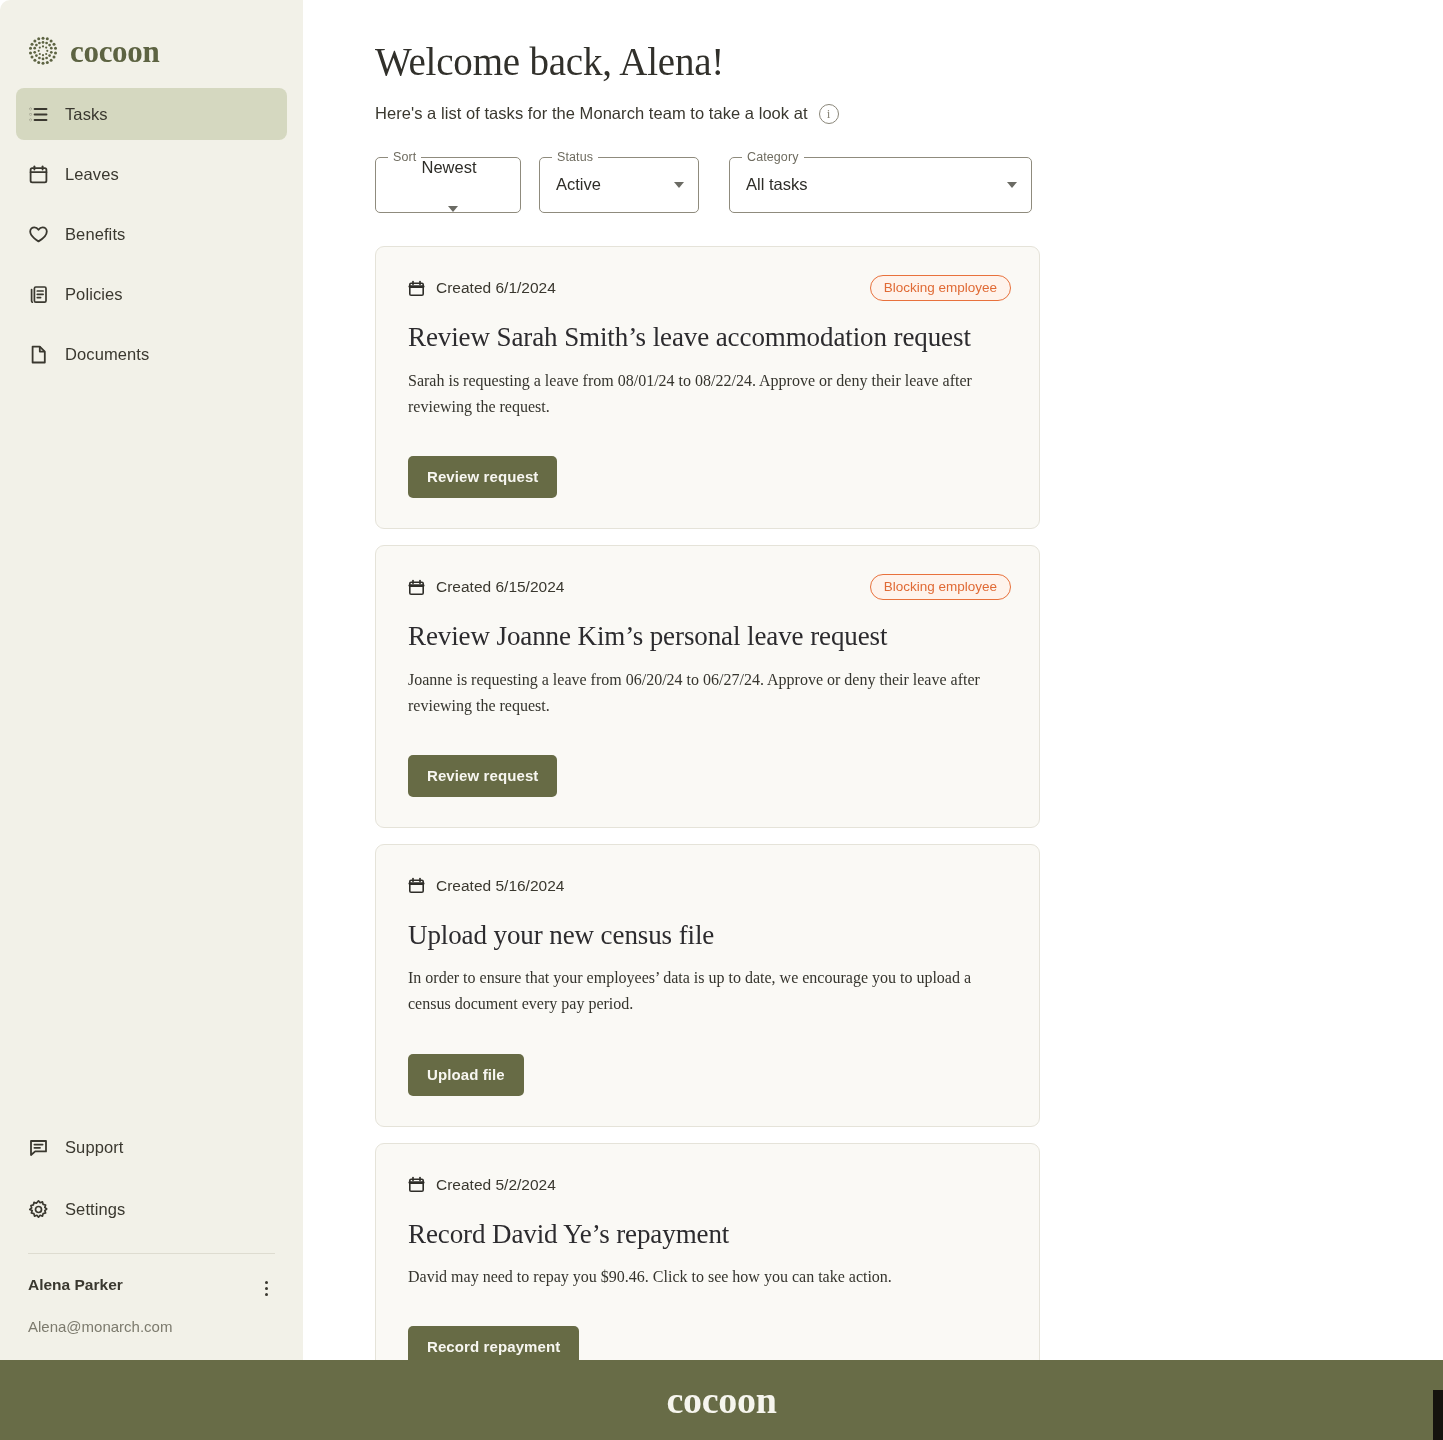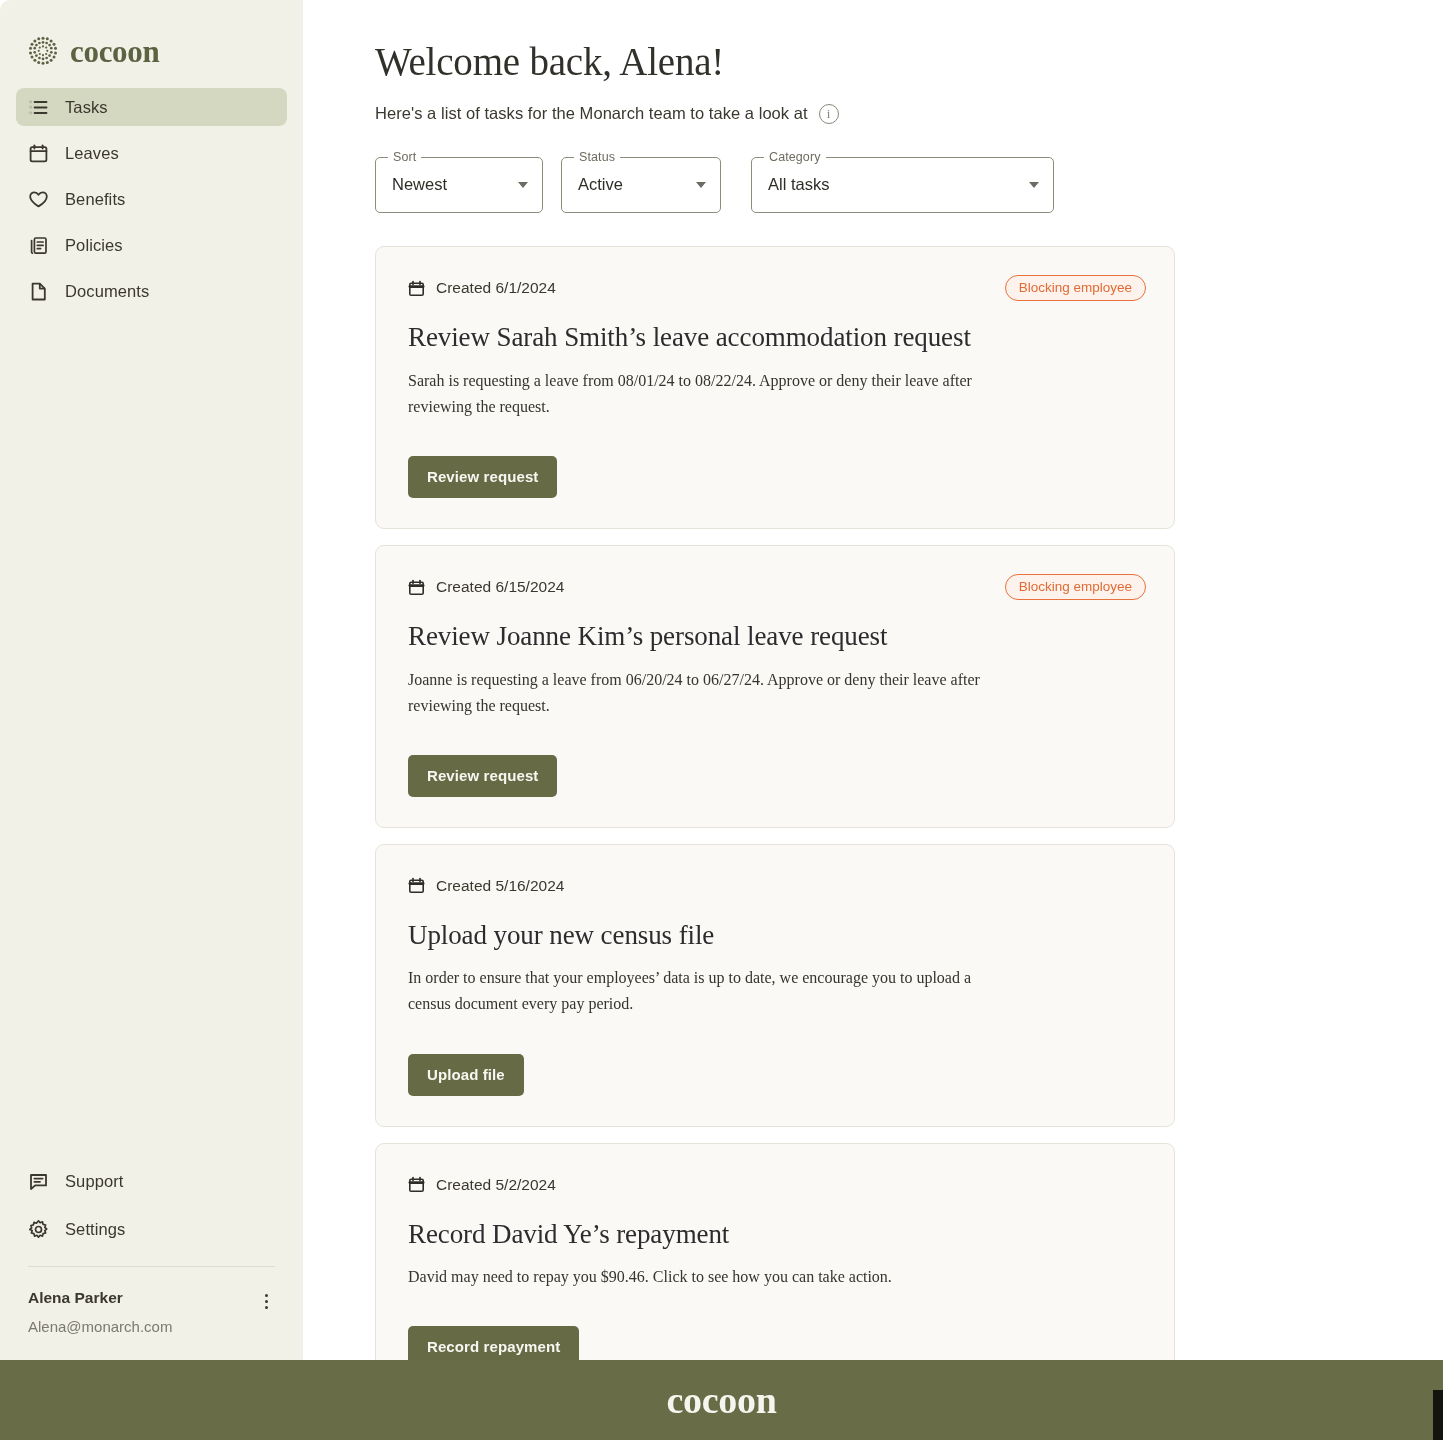--- a/index.html
+++ b/index.html
@@ -45,21 +45,21 @@
     color: #5D6342;
     letter-spacing: -0.3px;
     line-height: 1;
   }
 
   .nav { margin-top: 16px; padding: 0 16px; }
   .nav-item {
     display: flex;
     align-items: center;
     gap: 16px;
-    height: 38px;
+    height: 52px;
     padding: 0 12px;
     border-radius: 8px;
     cursor: pointer;
     margin-bottom: 8px;
   }
   .nav-item.active { background: #D5D8C0; }
   .nav-icon {
     width: 21px; height: 21px;
     flex: 0 0 21px;
     display: flex; align-items: center; justify-content: center;
@@ -92,21 +92,21 @@
   .user-name {
     font-size: 15.5px;
     font-weight: 700;
     color: #3A382F;
     line-height: 1.45;
   }
   .user-email {
     font-size: 15px;
     color: #7C7A6D;
     line-height: 1.5;
-    margin-top: 6px;
+    margin-top: 19px;
   }
   .kebab {
     width: 18px; height: 22px;
     display: flex; flex-direction: column;
     align-items: center; justify-content: center; gap: 3px;
     cursor: pointer;
     margin-top: 3px;
   }
   .kebab i { width: 3px; height: 3px; border-radius: 50%; background: #3A382F; display:block; }
 
@@ -162,21 +162,21 @@
     position: relative;
     height: 56px;
     border: 1px solid #8F8B7D;
     border-radius: 5px;
     display: flex;
     align-items: center;
     padding: 0 14px 0 16px;
     cursor: pointer;
     background: #fff;
   }
-  .field.sort { width: 168px; }
+  .field.sort { width: 146px; flex-direction: column; }
   .field.status { width: 160px; }
   .field.category { width: 303px; margin-left: 12px; }
   .field-legend {
     position: absolute;
     top: -8px; left: 12px;
     background: #ffffff;
     padding: 0 5px;
     font-size: 12.5px;
     color: #6E6B5F;
     letter-spacing: 0.1px;
@@ -188,21 +188,21 @@
   }
   .caret {
     width: 0; height: 0;
     border-left: 5.5px solid transparent;
     border-right: 5.5px solid transparent;
     border-top: 6px solid #6B6B64;
     margin-left: 8px;
   }
 
   
-  .cards { margin-top: 33px; width: 800px; }
+  .cards { margin-top: 33px; width: 665px; }
   .card {
     background: #FAF9F5;
     border: 1px solid #E5E3D9;
     border-radius: 9px;
     padding: 28px 28px 30px 32px;
     margin-bottom: 16px;
   }
   .card-top {
     display: flex;
     align-items: center;

